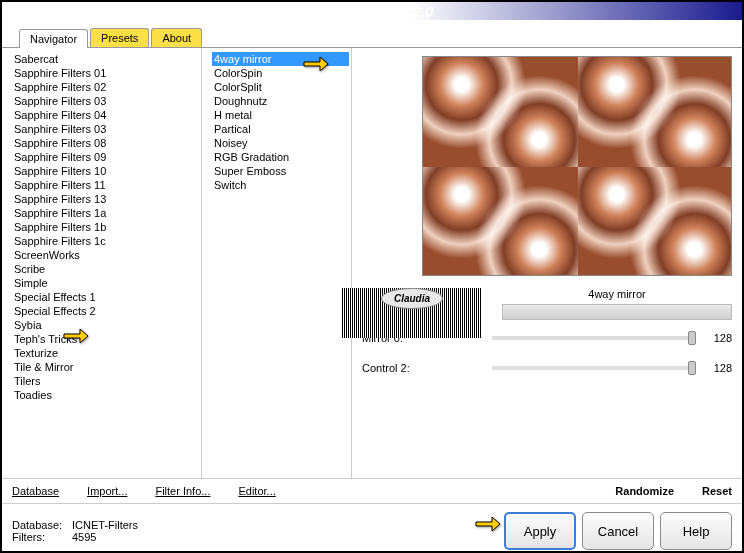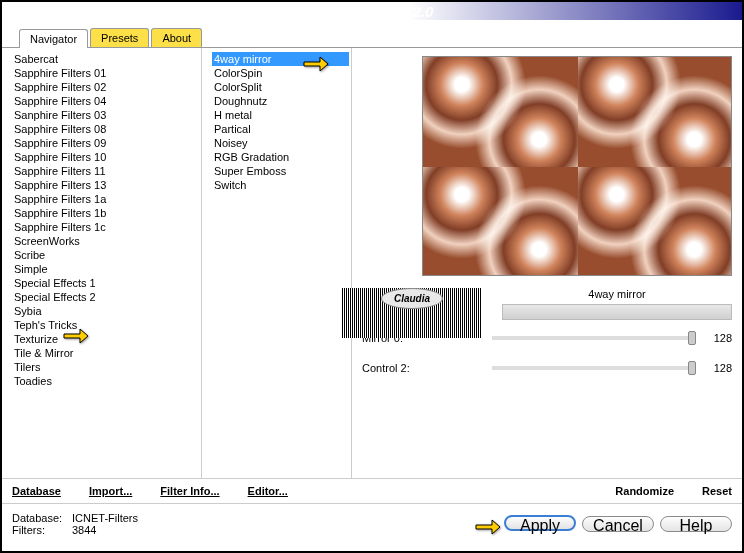--- a/index.html
+++ b/index.html
@@ -27,27 +27,27 @@
 .logo-inner{background:#e8e8e8;border-radius:50%;padding:4px 12px;font-style:italic;font-weight:bold;font-size:10px;border:1px solid #888}
 .filter-title{text-align:center;margin-top:12px;margin-left:140px;font-size:11px}
 .progress{height:16px;background:linear-gradient(#e8e8e8,#d0d0d0);margin:4px 0 12px 140px;border:1px solid #bbb}
 .control-row{display:flex;align-items:center;margin:6px 0 18px 0}
 .control-row .lbl{width:120px}
 .control-row .slider{flex:1;height:4px;background:#ddd;position:relative;margin:0 10px}
 .control-row .thumb{position:absolute;right:-4px;top:-5px;width:8px;height:14px;background:#ccc;border:1px solid #888;border-radius:2px}
 .control-row .val{width:30px;text-align:right}
 .toolbar{display:flex;border-top:1px solid #ccc;border-bottom:1px solid #ccc;padding:6px 10px;gap:28px}
 .toolbar .spacer{flex:1}
-.toolbar span{font-weight:bold;text-decoration:underline;cursor:pointer}
+.toolbar span{font-weight:normal;text-decoration:underline;cursor:pointer}
 .toolbar .plain{text-decoration:none}
 .footer{display:flex;padding:8px 10px;align-items:center}
 .footer-info{flex:1}
 .footer-info div{display:flex}
 .footer-info .k{width:60px}
-.btn{min-width:72px;height:16px;background:linear-gradient(#fdfdfd,#e4e4e4);border:1px solid #8a8a8a;border-radius:10px;margin-left:6px;cursor:pointer;font-size:16px}
+.btn{min-width:72px;height:38px;background:linear-gradient(#fdfdfd,#e4e4e4);border:1px solid #8a8a8a;border-radius:5px;margin-left:6px;cursor:pointer;font-size:13px}
 .btn.primary{border:2px solid #3a7fd5}
 .pointer{position:absolute;width:28px;height:22px;pointer-events:none}
 .pointer svg{filter:drop-shadow(1px 1px 1px rgba(0,0,0,.4))}
 </style>
 </head>
 <body>
 
 <div class="titlebar">
  <span>Filters Unlimited 2.0</span>
 </div>
@@ -57,20 +57,21 @@
  <div class="tab">Presets</div>
  <div class="tab">About</div>
 </div>
 
 <div class="main">
  <div class="col1">
   <div class="list" id="cat-list">
         <div class="list-item">Sabercat</div>
         <div class="list-item">Sapphire Filters 01</div>
         <div class="list-item">Sapphire Filters 02</div>
+        <div class="list-item">Sapphire Filters 03</div>
         <div class="list-item">Sapphire Filters 04</div>
         <div class="list-item">Sanphire Filters 03</div>
         <div class="list-item">Sapphire Filters 08</div>
         <div class="list-item">Sapphire Filters 09</div>
         <div class="list-item">Sapphire Filters 10</div>
         <div class="list-item">Sapphire Filters 11</div>
         <div class="list-item">Sapphire Filters 13</div>
         <div class="list-item">Sapphire Filters 1a</div>
         <div class="list-item">Sapphire Filters 1b</div>
         <div class="list-item">Sapphire Filters 1c</div>
@@ -146,21 +147,21 @@
 </div>
 
 <div class="footer">
  <div class="footer-info">
   <div>
         <span class="k">Database:</span>
         <span>ICNET-Filters</span>
       </div>
   <div>
         <span class="k">Filters:</span>
-        <span>3844</span>
+        <span>4595</span>
       </div>
  </div>
  <div style="position:relative">
   <button class="btn primary">Apply</button>
   <div class="pointer" style="left:-24px;top:0">
    <svg viewBox="0 0 28 22">
           <path d="M2 10 L18 10 L18 5 L26 12 L18 19 L18 14 L2 14 Z" fill="#ffcc00" stroke="#000" stroke-width="1"></path>
         </svg>
   </div>
  </div>

